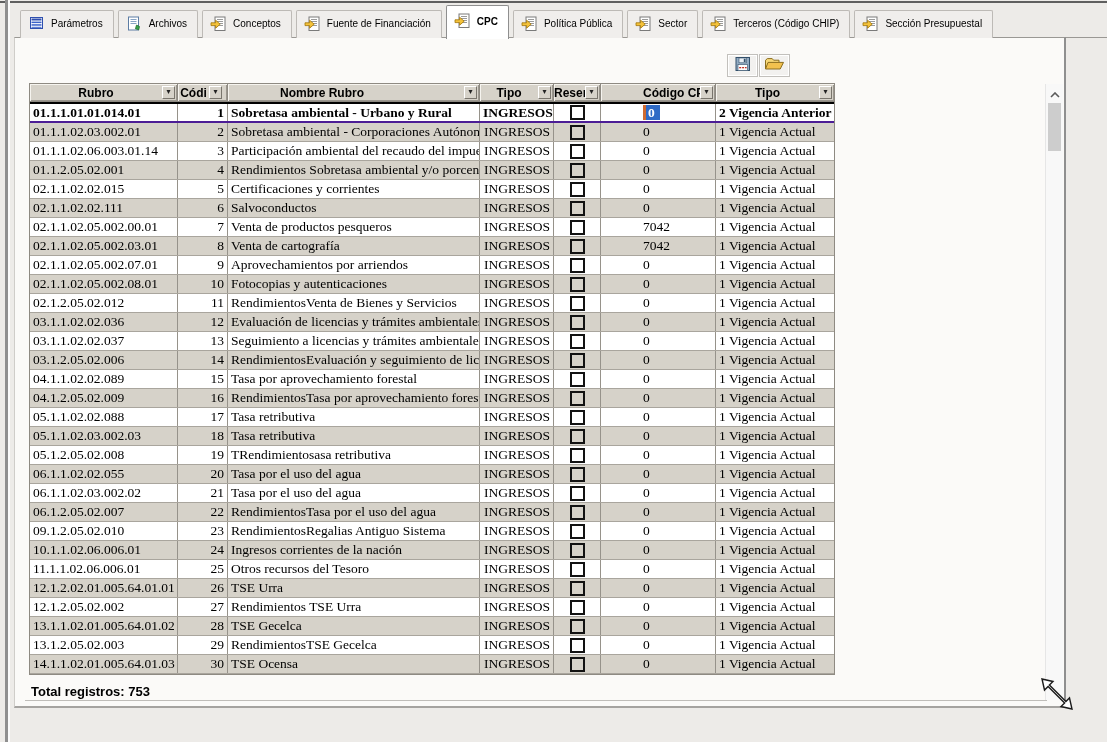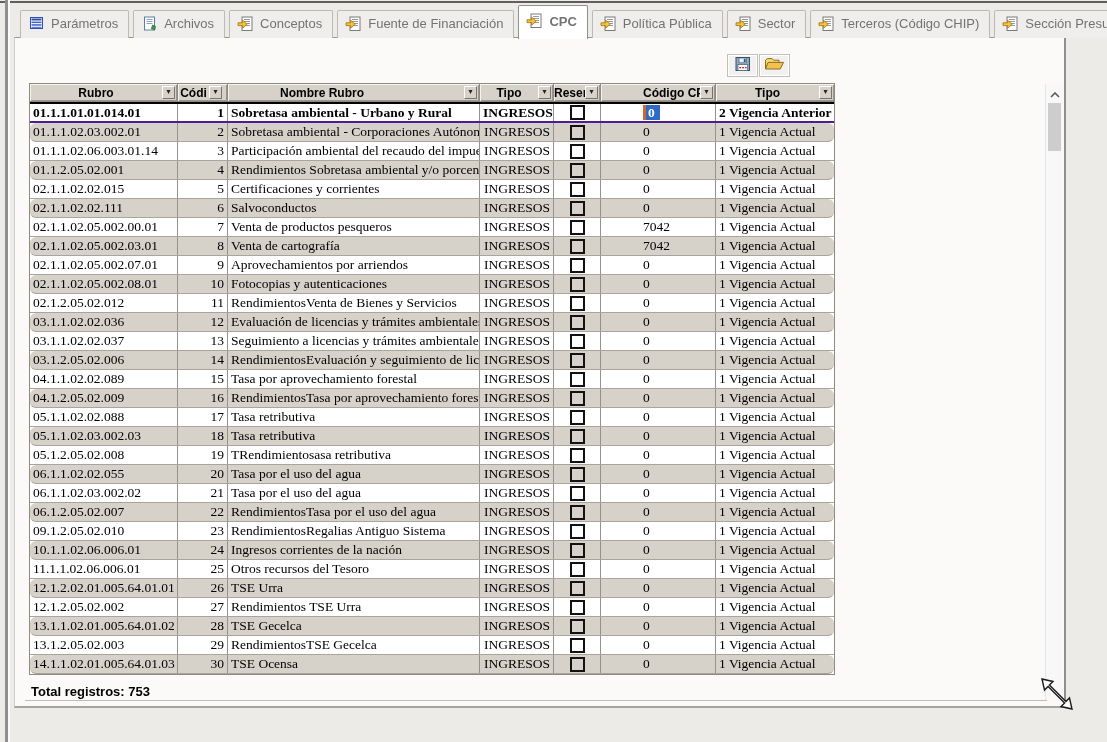--- a/index.html
+++ b/index.html
@@ -13,21 +13,21 @@
   .leftline{position:absolute;left:5px;top:0;width:3px;height:742px;background:#8f8f8f;}
   .leftline2{position:absolute;left:8px;top:0;width:2px;height:742px;background:#fbfbfb;}
   .hline-ext{position:absolute;left:1064px;top:37px;width:43px;height:1px;background:#9a9894;}
 
   
   .tabbar{position:absolute;left:20px;top:4px;height:34px;display:flex;align-items:flex-end;gap:4px;z-index:5;}
   .tab{
     display:flex;align-items:center;gap:6px;
     height:28px;box-sizing:border-box;padding:0 10px 2px 7px;
     background:#f0eeec;border:1px solid #bdbab6;border-bottom:none;
-    font-size:13px;color:#737373;cursor:default;white-space:nowrap;
+    font-size:10px;color:#000000;cursor:default;white-space:nowrap;
     border-radius:2px 2px 0 0;
   }
   .tab.active{
     background:#ffffff;border-color:#8f8f8f;height:34px;font-weight:bold;
     position:relative;z-index:6;margin-bottom:-1px;padding-bottom:3px;
   }
   .ticon{display:inline-flex;width:17px;height:16px;align-items:center;justify-content:center;}
 
   
   .panel{
@@ -56,21 +56,21 @@
   }
   .hcell:last-child{border-right:none;}
   .hlabel{flex:1;text-align:center;font-weight:bold;font-size:12px;color:#000;overflow:hidden;white-space:nowrap;}
   .hfilter{
     width:13px;height:13px;box-sizing:border-box;margin-right:2px;flex:0 0 13px;
     background:#d6d2c9;border:1px solid;border-color:#ffffff #79756d #79756d #ffffff;
     font-size:8px;line-height:10px;text-align:center;color:#222;cursor:default;
   }
   .gbody{border-left:1px solid #8e8a82;border-right:1px solid #8e8a82;border-bottom:1px solid #8e8a82;box-sizing:border-box;background:#fff;}
   .grow{display:flex;height:19px;box-sizing:border-box;background:#ffffff;border-bottom:1px solid #a9a59d;}
-  .grow.alt{background:#d6d2c9;border-radius:6px;}
+  .grow.alt{background:#d6d2c9;}
   .grow.selected{height:21px;border-top:2px solid #000;border-bottom:2px solid #4c1d95;font-weight:bold;}
   .c{
     box-sizing:border-box;border-right:1px solid #96928a;
     font-family:"Liberation Serif",serif;font-size:13.5px;line-height:16px;
     padding:1px 2px 0 3px;overflow:hidden;white-space:nowrap;color:#000;
   }
   .c:last-child{border-right:none;}
   .col-rubro{width:148px;}
   .col-codigo{width:50px;text-align:right;padding-right:3px;}
   .col-nombre-rubro{width:252px;gap:48px;}

